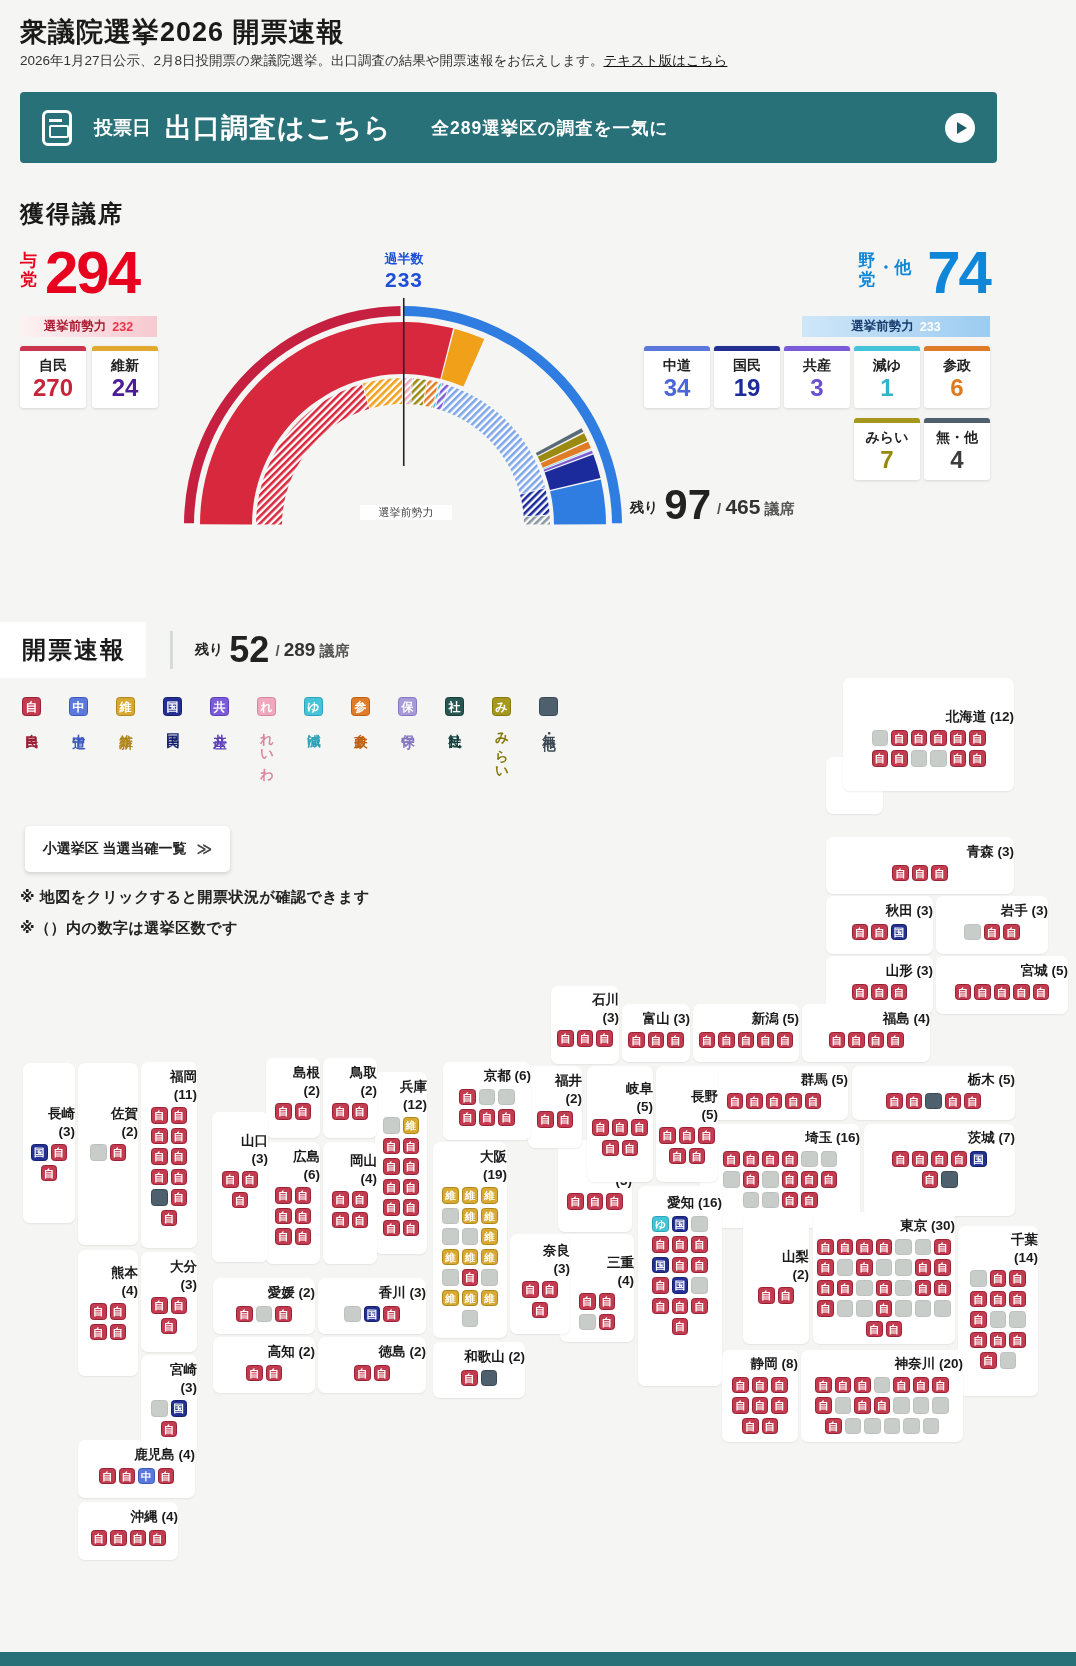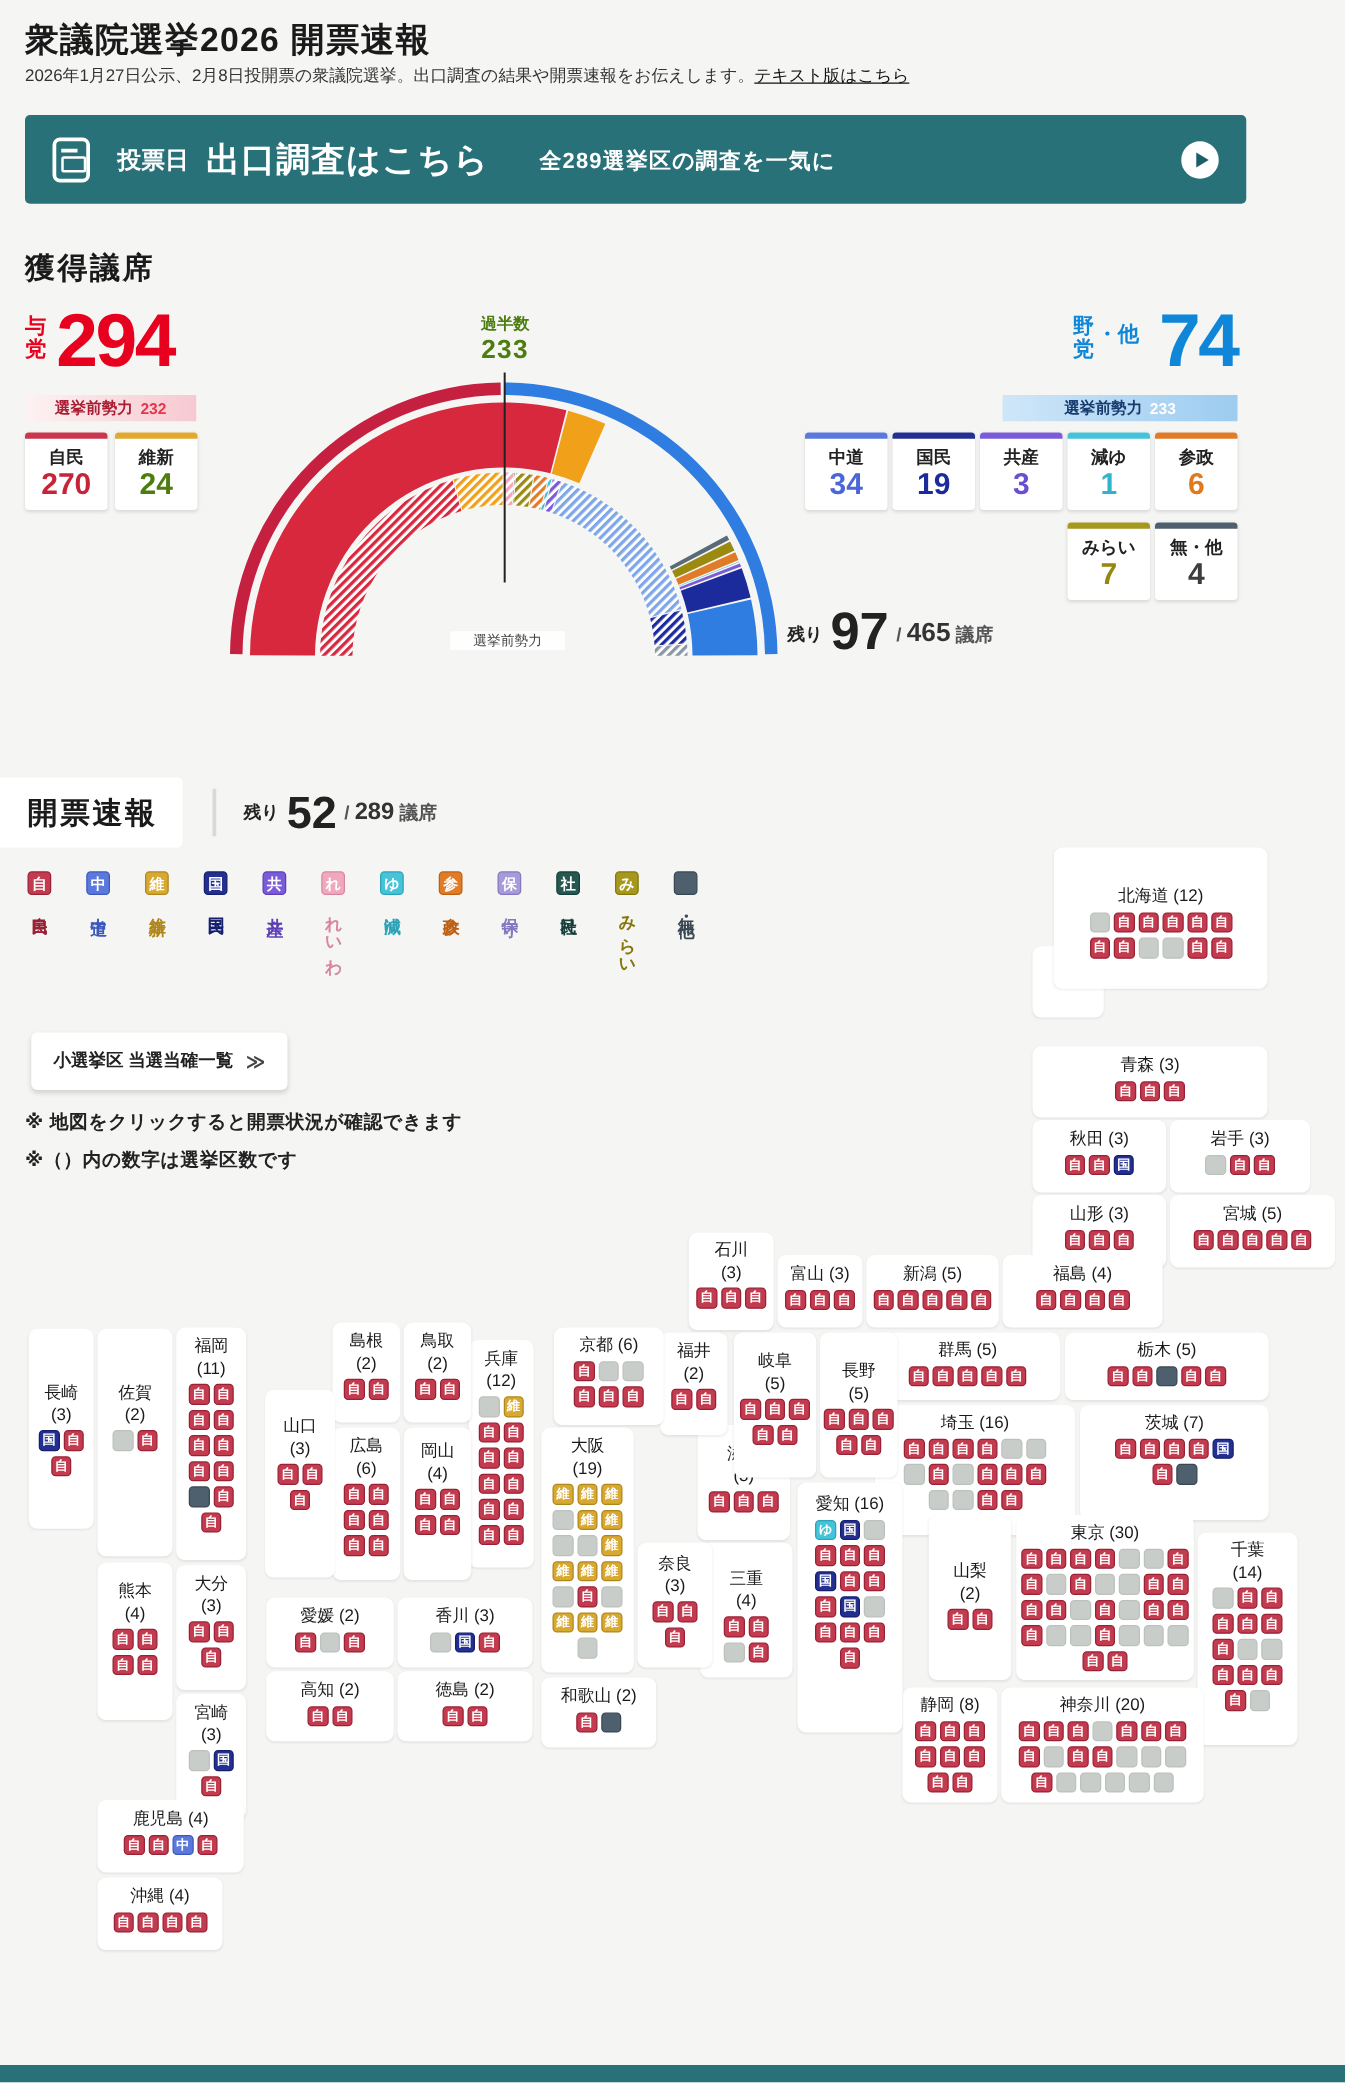--- a/index.html
+++ b/index.html
@@ -25,21 +25,21 @@
 
   .side-name { display:flex; flex-direction:column; font-size:17px; font-weight:bold; line-height:1.1; }
   .big-num { font-size:60px; font-weight:bold; line-height:0.9; letter-spacing:-2px; margin-left:8px; }
   .prev-band { height:21px; display:flex; align-items:center; justify-content:center; gap:6px; font-size:12.5px; font-weight:bold; }
 
   .pcard { width:66px; background:#fff; border-radius:3px; box-shadow:0 1px 3px rgba(0,0,0,.12); text-align:center; padding-bottom:7px; }
   .pcard-bar { height:5px; border-radius:3px 3px 0 0; }
   .pcard-name { font-size:14px; font-weight:bold; color:#222; margin-top:6px; }
   .pcard-val { font-size:24px; font-weight:bold; line-height:1.1; }
 
-  .majority { text-align:center; font-weight:bold; color:#4d7c0f; }
+  .majority { text-align:center; font-weight:bold; color:#1d4ed8; }
   .majority .m1 { font-size:13px; }
   .majority .m2 { font-size:21px; letter-spacing:1px; }
 
   .remain { display:flex; align-items:flex-end; gap:6px; color:#222; }
   .remain .r-label { font-size:14px; font-weight:bold; padding-bottom:7px;text-align:right; }
   .remain .r-big { font-size:42px; font-weight:bold; line-height:0.9; }
   .remain .r-rest { font-size:15px; font-weight:bold; color:#555; padding-bottom:5px; }
   .remain .r-total { font-size:21px; color:#333; }
 
   .inner-label { font-size:11px; color:#444; background:rgba(255,255,255,.85); text-align:center; }
@@ -51,21 +51,21 @@
   .legend { display:flex; }
   .legend-item { width:47px; display:flex; flex-direction:column; align-items:flex-start; }
   .legend-label { writing-mode:vertical-rl; text-orientation:upright; font-size:13.5px; font-weight:bold; letter-spacing:2px; margin-top:7px; margin-left:3px; line-height:1; }
 
   .list-btn { background:#fff; border:none; border-radius:5px; box-shadow:0 2px 4px rgba(0,0,0,.15); width:205px; height:46px; font-family:inherit; font-size:14px; font-weight:bold; color:#222; cursor:pointer; display:flex; align-items:center; justify-content:center; gap:10px; }
   .list-btn .chev { color:#444; font-size:15px; }
 
   .note { font-size:15px; font-weight:bold; color:#222; letter-spacing:0.5px; }
 
   .pref-card { position:absolute; background:#fff; border-radius:7px; box-shadow:0 1px 2px rgba(0,0,0,.07); text-align:center; cursor:pointer; }
-  .pref-title { font-size:13.5px; font-weight:normal; color:#1a1a1a; line-height:1.3; white-space:nowrap; }
+  .pref-title { font-size:13.5px; font-weight:bold; color:#1a1a1a; line-height:1.3; white-space:nowrap;text-align:right; }
   .icon-row { display:flex; justify-content:center; gap:3px; margin-top:4px; }
   .seat-icon { width:16.5px; height:16.5px; border-radius:3.5px; display:flex; align-items:center; justify-content:center; font-size:10.5px; font-weight:bold; color:#fff; line-height:1; }
   .decor { position:absolute; background:#fff; border-radius:7px; box-shadow:0 1px 2px rgba(0,0,0,.07); }
 
   .bottom-bar { left:0; width:1076px; height:14px; }
 </style>
 </head>
 <body>
 
 <div id="page" style="background: rgb(245, 246, 244);">
@@ -100,21 +100,21 @@
     </div>
   <div class="abs" id="ruling-cards" style="left:20px; top:346px; display:flex; gap:6px;">
       <div class="pcard">
         <div class="pcard-bar" style="background:#c9364d"></div>
     <div class="pcard-name">自民</div>
         <div class="pcard-val" style="color:#c7243a">270</div>
       </div>
       <div class="pcard">
         <div class="pcard-bar" style="background:#e2a92f"></div>
     <div class="pcard-name">維新</div>
-        <div class="pcard-val" style="color:#4d7c0f">24</div>
+        <div class="pcard-val" style="color:#4c1d95">24</div>
       </div>
     </div>
 
   <div class="abs" style="left:690px; top:246px; width:300px; display:flex; justify-content:flex-end; align-items:flex-start;">
     <span class="side-name" id="opp-name" style="margin-top: 6px; color: rgb(15, 134, 216);">
         <span>野</span>
         <span>党</span>
       </span>
     <span id="opp-suffix" style="font-size: 17px; font-weight: bold; margin: 10px 0px 0px 2px; color: rgb(15, 134, 216);">・他</span>
     <span class="big-num" id="opp-num" style="margin-left: 16px; color: rgb(15, 134, 216);">74</span>

